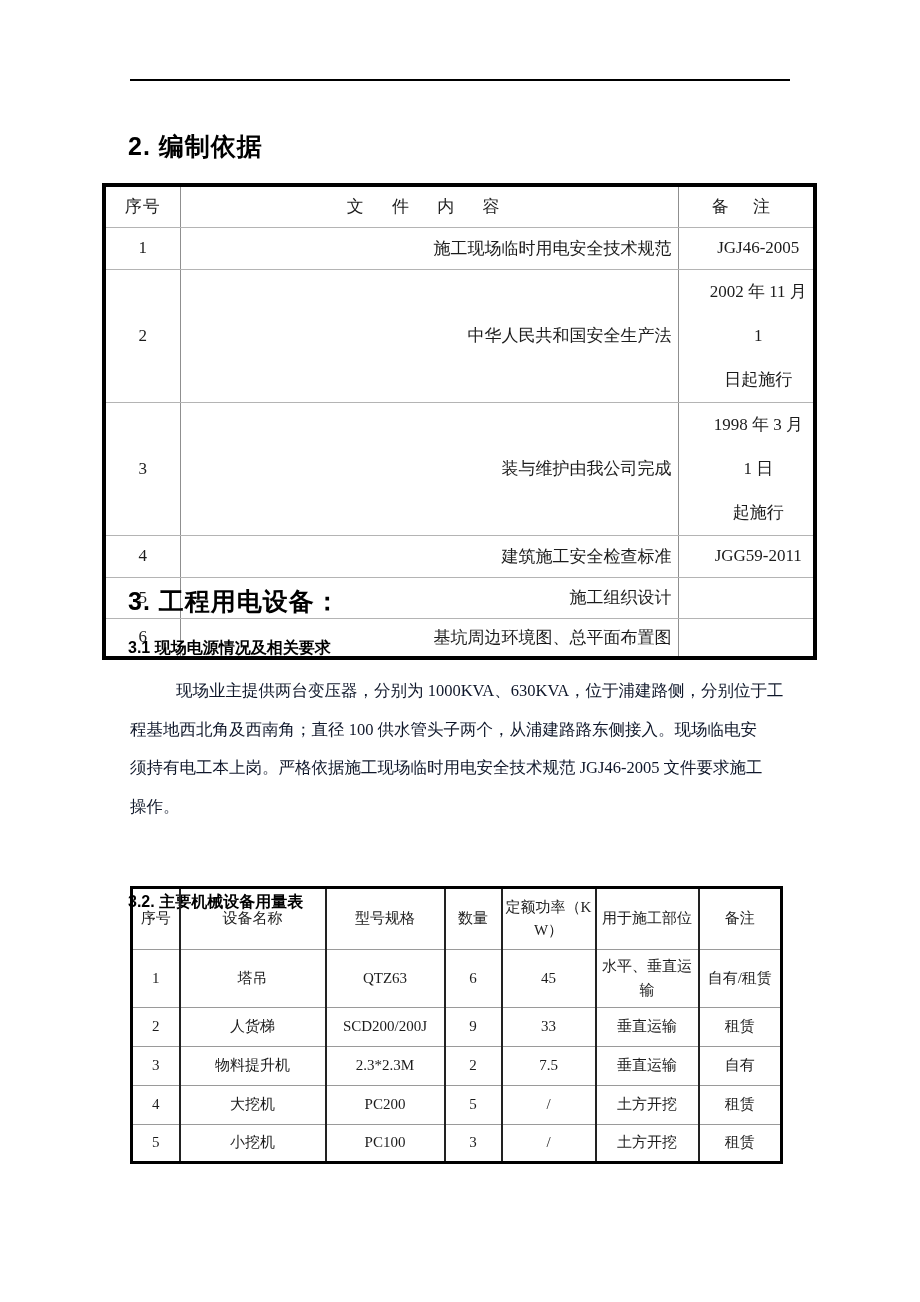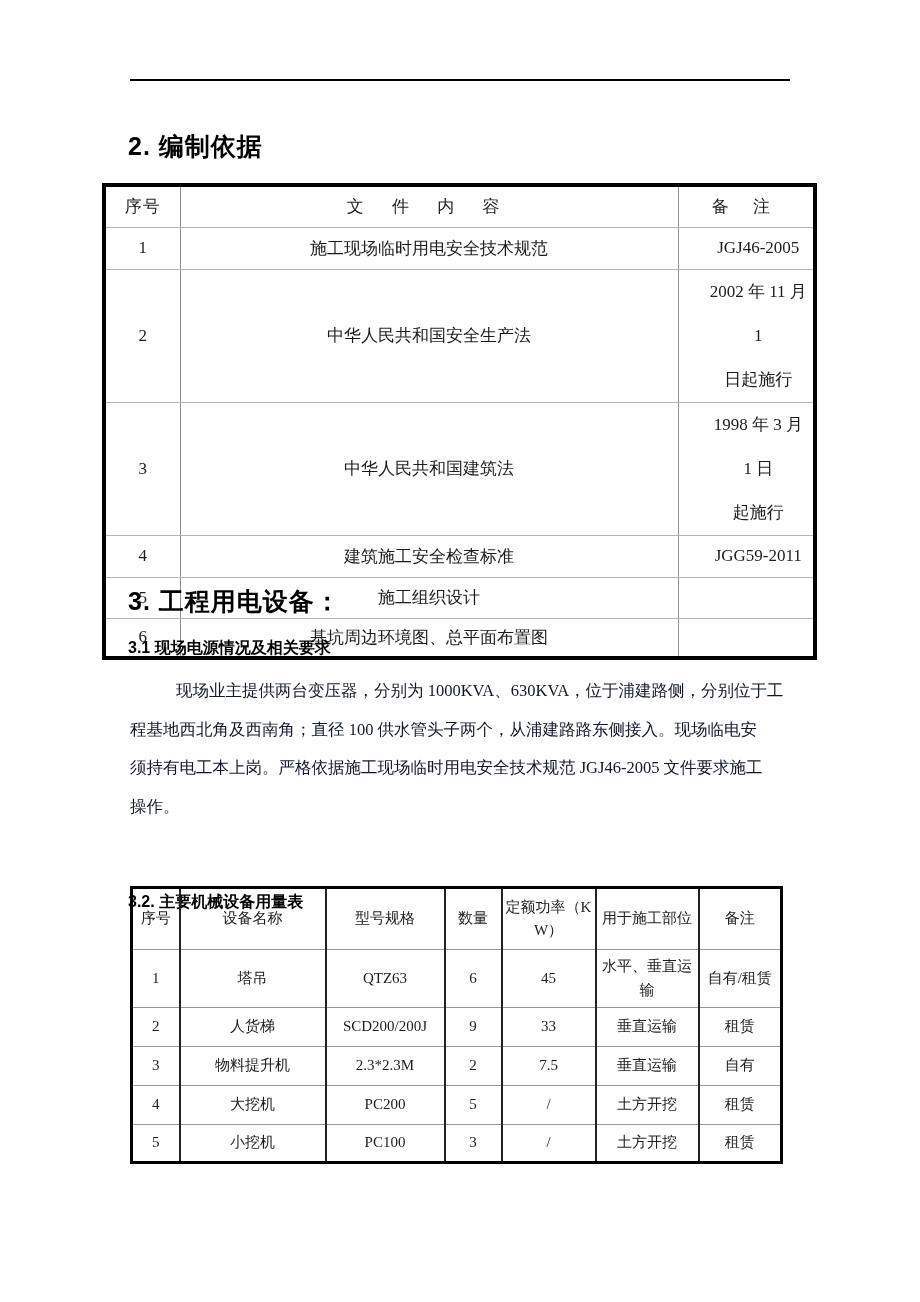--- a/index.html
+++ b/index.html
@@ -44,21 +44,21 @@
     border-left:1px solid #8f8f8f;
     border-right:1px solid #8f8f8f;
     border-top:1px solid #b4b4b4;
     border-bottom:1px solid #b4b4b4;
     padding:0 6px;
     font-weight:normal;
     color:#1c1c1c;
     overflow:hidden;
   }
   .t1 .c-no{text-align:center;}
-  .t1 .c-content{text-align:center;padding-left:6px;}
+  .t1 .c-content{text-align:right;padding-left:6px;}
   .t1 .c-remark{text-align:center;padding-left:31px;}
   .t1 th{text-align:center;}
   .t1 .th-content{letter-spacing:12px;}
   .t1 .th-remark{letter-spacing:10px;text-align:center;}
   .t1 .th-no{letter-spacing:1px;}
   .remark-line{line-height:44px;text-align:center;}
 
   
   .para{
     position:absolute;left:130px;top:672px;width:672px;
@@ -121,21 +121,21 @@
     <tr style="height:88px">
       <td class="c-no">2</td>
       <td class="c-content">中华人民共和国安全生产法</td>
       <td class="c-remark">
         <div class="remark-line">2002 年 11 月 1</div>
         <div class="remark-line">日起施行</div>
       </td>
     </tr>
     <tr style="height:88px">
       <td class="c-no">3</td>
-      <td class="c-content">中华人民共和国建筑法</td>
+      <td class="c-content">装与维护由我公司完成</td>
       <td class="c-remark">
         <div class="remark-line">1998 年 3 月 1 日</div>
         <div class="remark-line">起施行</div>
       </td>
     </tr>
     <tr style="height:42px">
       <td class="c-no">4</td>
       <td class="c-content">建筑施工安全检查标准</td>
       <td class="c-remark">JGG59-2011</td>
     </tr>

